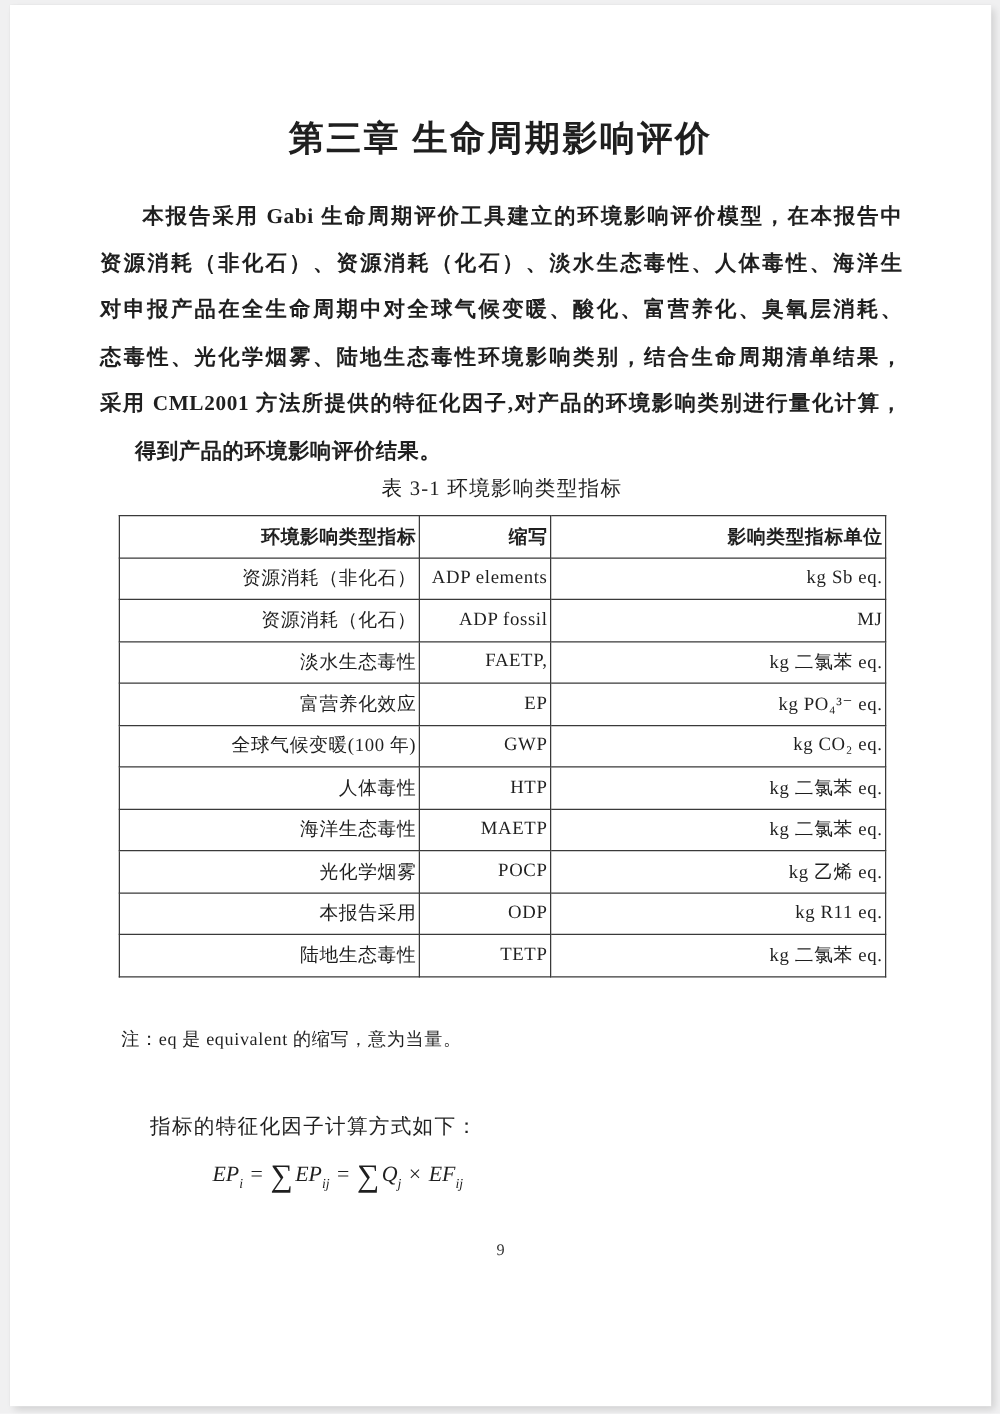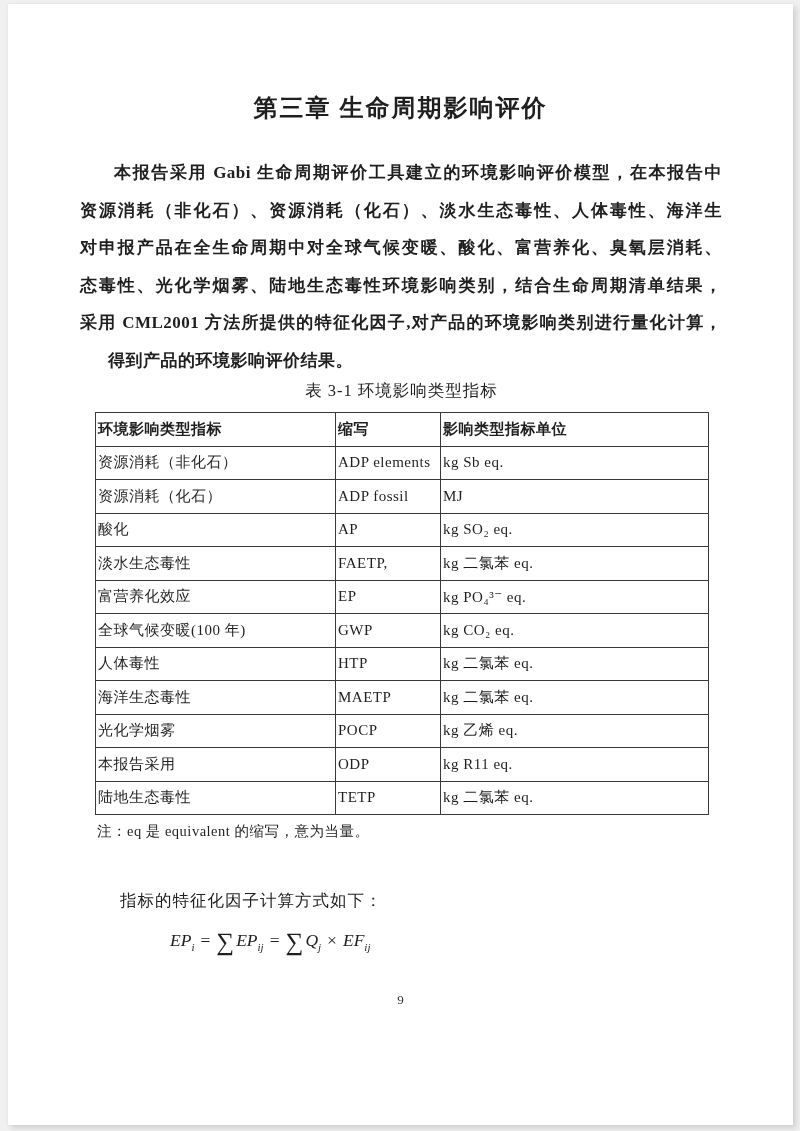--- a/index.html
+++ b/index.html
@@ -15,21 +15,21 @@
     position: absolute;
     left: 8px; top: 4px;
     width: 785px; height: 1121px;
     background: #ffffff;
     box-shadow: 3px 3px 6px rgba(0,0,0,0.14), 0 0 1px rgba(0,0,0,0.08);
   }
   .doc-title {
     position: absolute;
     top: 88px; left: 0; right: 0;
     text-align: center;
-    font-size: 24px;
+    font-size: 28px;
     font-weight: bold;
     letter-spacing: 2px;
   }
   .para {
     position: absolute;
     top: 150px; left: 72px;
     width: 642px;
     font-size: 17px;
     line-height: 37.5px;
     letter-spacing: 0.5px;
@@ -56,21 +56,21 @@
     width: 613px;
     border-collapse: collapse;
     table-layout: fixed;
   }
   table.impact col.c1 { width: 240px; }
   table.impact col.c2 { width: 105px; }
   table.impact col.c3 { width: 268px; }
   table.impact th, table.impact td {
     border: 1px solid #3a3a3a;
     height: 32.5px;
-    text-align: left;
+    text-align: right;
     vertical-align: middle;
     padding: 0 2px;
     font-size: 15px;
     font-weight: normal;
     letter-spacing: 0.5px;
     overflow: hidden;
     white-space: nowrap;
   }
   table.impact th { font-weight: bold; font-size: 15px; }
   .note {
@@ -145,25 +145,20 @@
         <td>资源消耗（非化石）</td>
         <td>ADP elements</td>
         <td>kg Sb eq.</td>
       </tr>
       <tr>
         <td>资源消耗（化石）</td>
         <td>ADP fossil</td>
         <td>MJ</td>
       </tr>
       <tr>
-        <td>酸化</td>
-        <td>AP</td>
-        <td>kg SO₂ eq.</td>
-      </tr>
-      <tr>
         <td>淡水生态毒性</td>
         <td>FAETP,</td>
         <td>kg 二氯苯 eq.</td>
       </tr>
       <tr>
         <td>富营养化效应</td>
         <td>EP</td>
         <td>kg PO₄³⁻ eq.</td>
       </tr>
       <tr>

